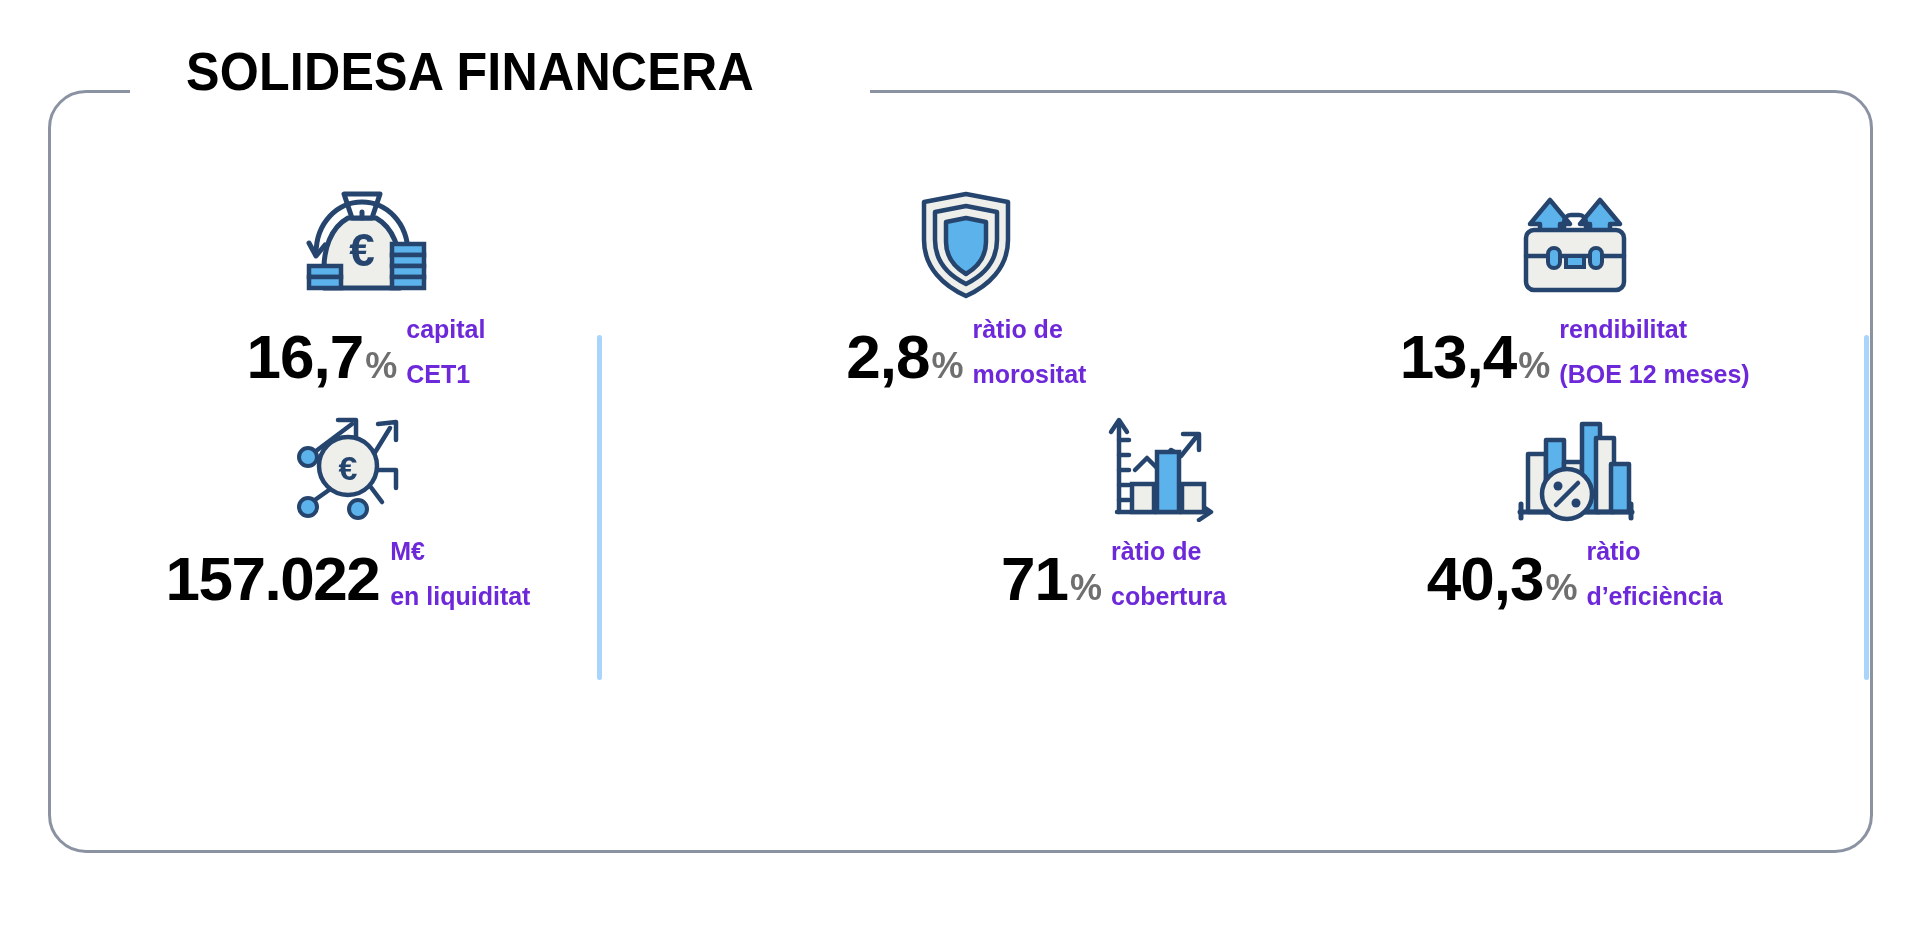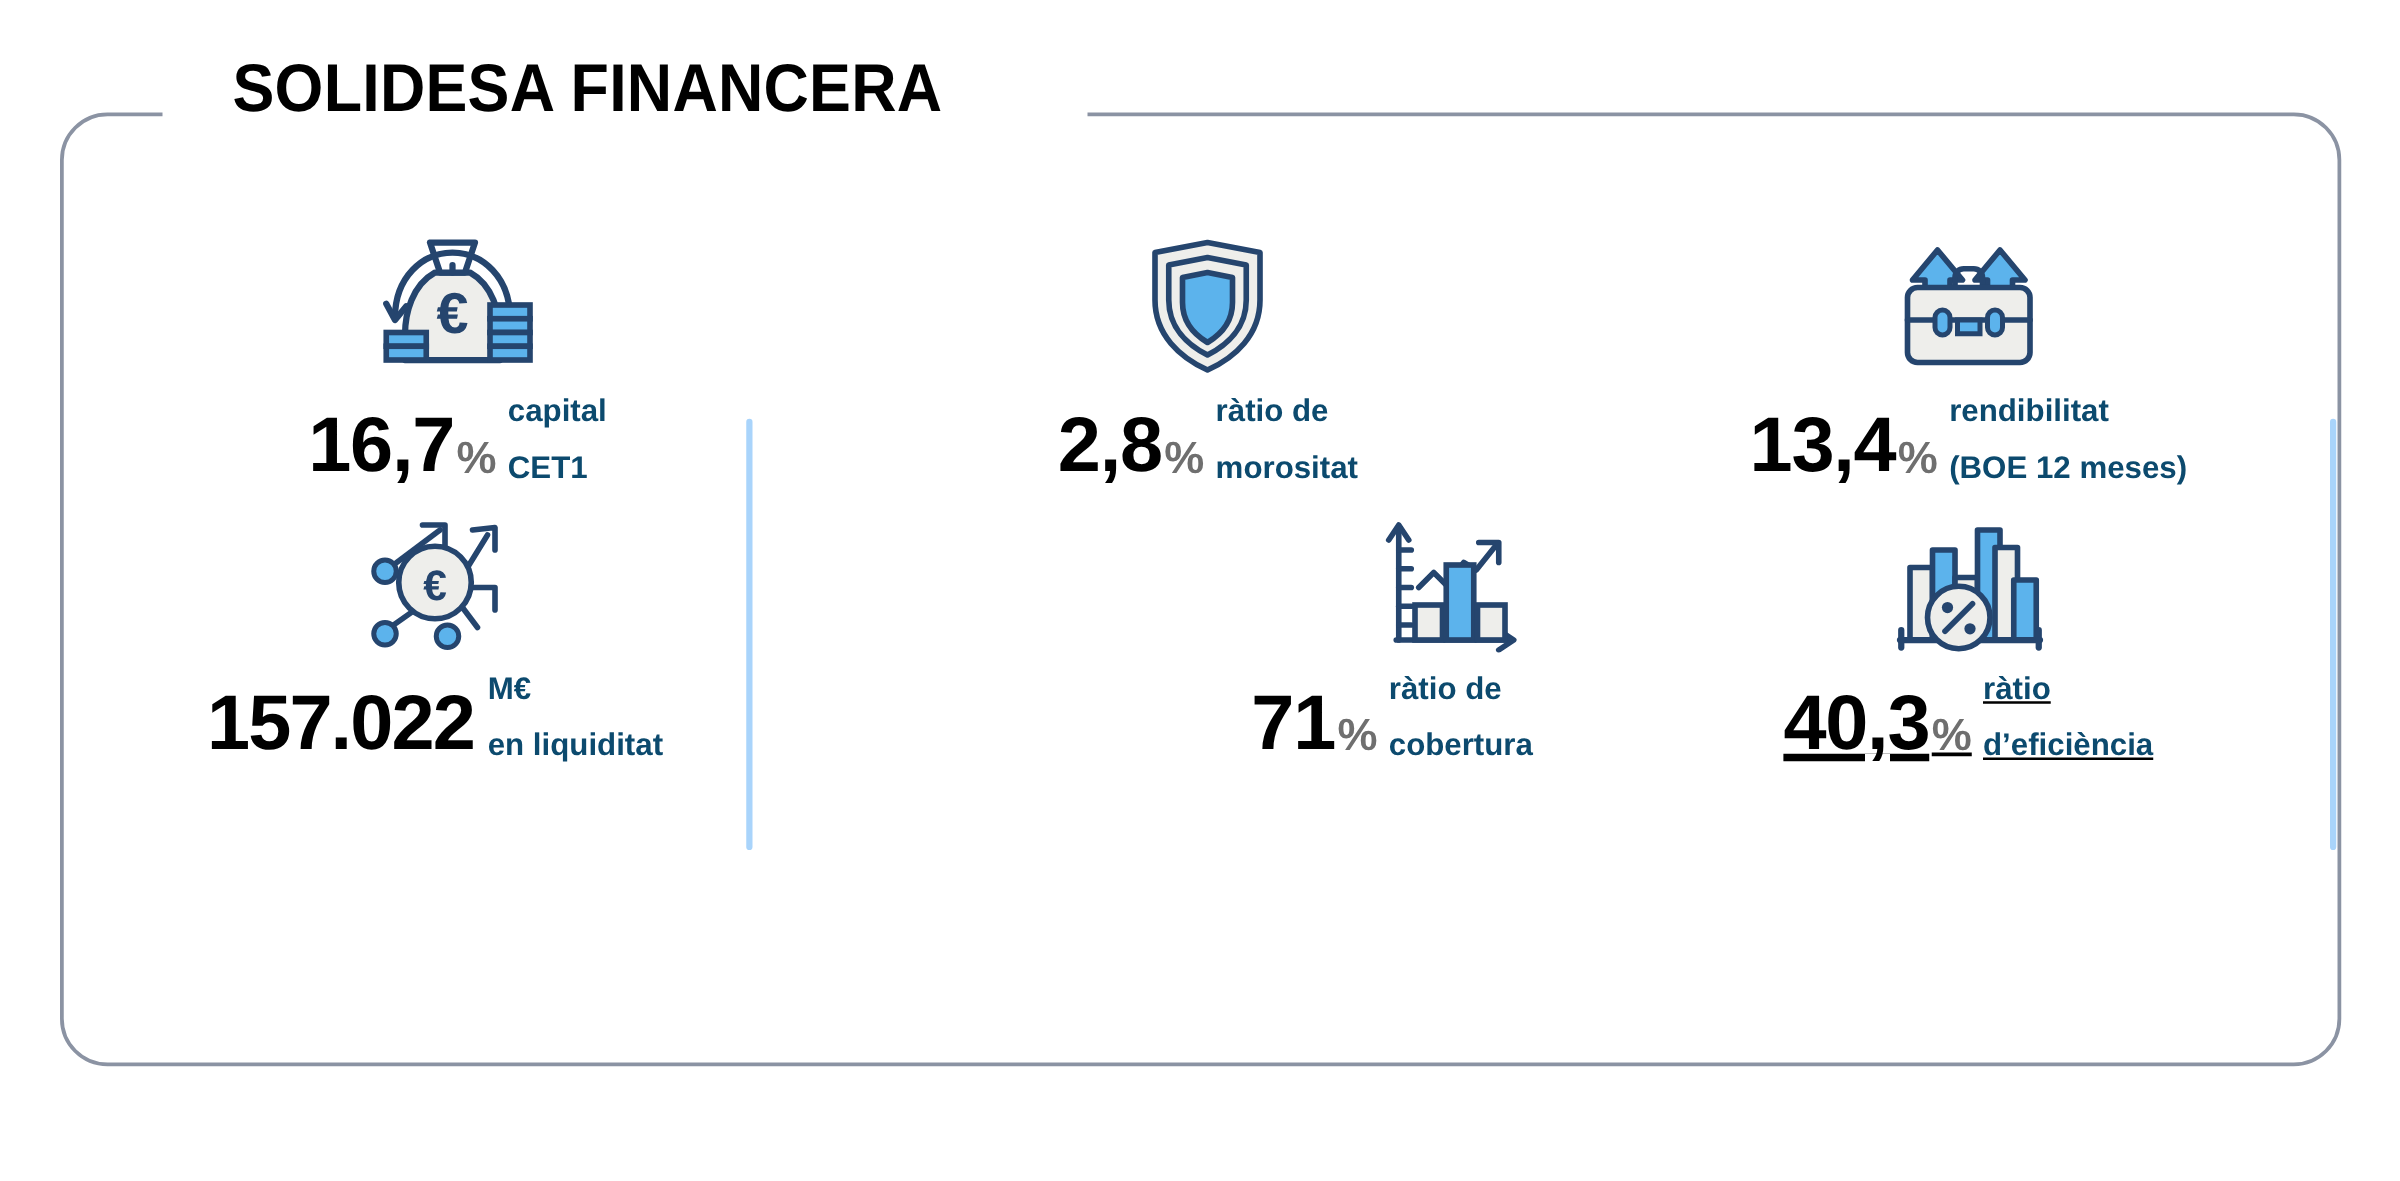--- a/index.html
+++ b/index.html
@@ -103,21 +103,21 @@
     font-size: 36px;
     font-weight: 600;
     color: #6f6f6f;
     line-height: 1;
     margin-left: 2px;
     position: relative;
     top: -1px;
   }
   .label {
     margin-left: 9px;
-    color: #0c4a6e;
+    color: #6d28d9;
     font-size: 25px;
     font-weight: 700;
     line-height: 1.04;
     position: relative;
     top: 2px;
   }
   .label .l2 { display: block; margin-top: 19px; }
 
   
   .metric.wide .value { letter-spacing: -1.5px; }
@@ -306,21 +306,21 @@
       <div class="readout">
         <span class="value">13,4</span>
         <span class="unit">%</span>
         <span class="label">
           <span class="l1">rendibilitat</span>
           <span class="l2">(BOE 12 meses)</span>
         </span>
       </div>
     </div>
 
-    <div class="metric m-r2" style="left:30px; width:560px;text-decoration:underline;">
+    <div class="metric m-r2" style="left:30px; width:560px;">
       <div class="icon">
         <svg width="125" height="112" viewBox="0 0 125 112">
 
           <g stroke="#25456e" stroke-width="4.5" stroke-linejoin="round">
             <rect x="16" y="44" width="18" height="58" fill="#eeeeeb"></rect>
             <rect x="34" y="30" width="18" height="72" fill="#5cb3ec"></rect>
             <rect x="52" y="52" width="18" height="50" fill="#eeeeeb"></rect>
             <rect x="70" y="14" width="18" height="88" fill="#5cb3ec"></rect>
             <rect x="84" y="28" width="18" height="74" fill="#eeeeeb"></rect>
             <rect x="99" y="54" width="18" height="48" fill="#5cb3ec"></rect>

